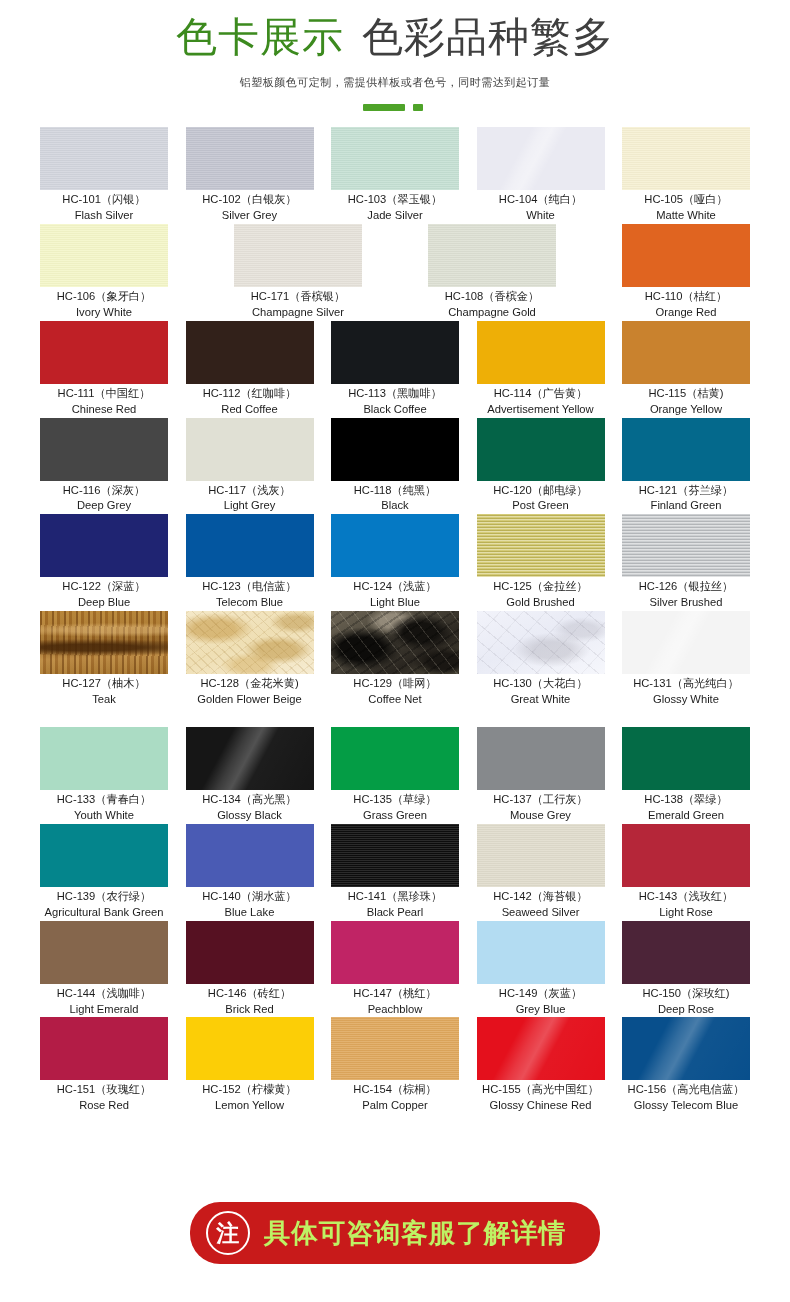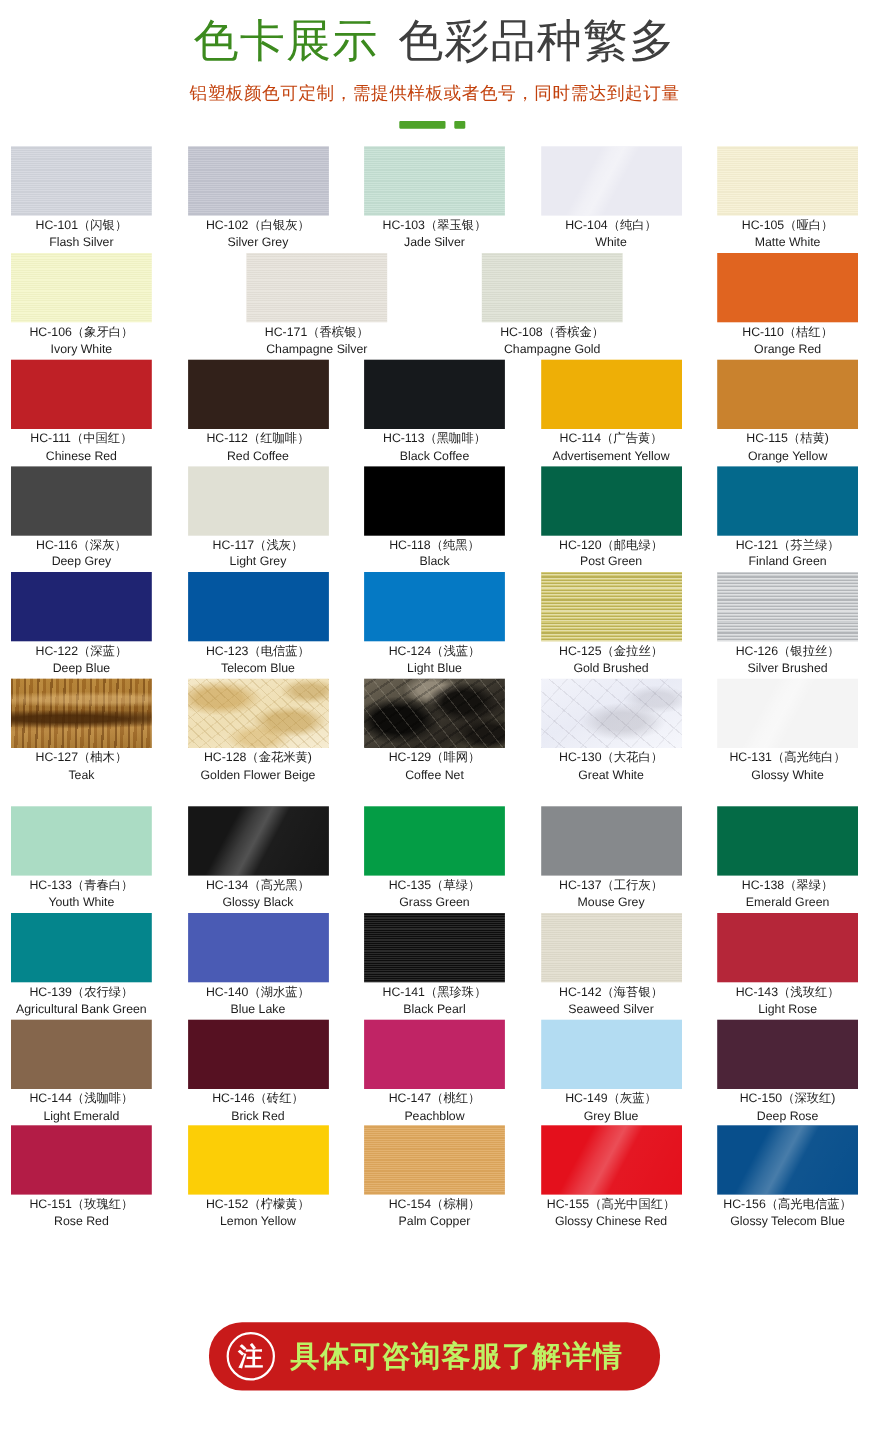--- a/index.html
+++ b/index.html
@@ -8,27 +8,27 @@
     font-family:"Liberation Sans","DejaVu Sans",sans-serif;
     overflow:hidden;position:relative;
   }
   
   .header{padding-top:14px;text-align:center;}
   .title{font-size:41px;font-weight:normal;letter-spacing:1px;line-height:1.15;
          white-space:nowrap;}
   .title .t-green{color:#3c8a1e;}
   .title .t-gap{display:inline-block;width:18px;}
   .title .t-dark{color:#3f3f3f;}
-  .subtitle{margin-top:14px;font-size:16px;color:#c2410c;letter-spacing:.5px;}
+  .subtitle{margin-top:14px;font-size:11px;color:#404040;letter-spacing:.5px;}
   .divider{margin:14px auto 0;width:64px;height:7px;position:relative;}
   .divider .bar{position:absolute;left:0;top:0;width:42px;height:7px;background:#4ea329;border-radius:1px;}
   .divider .dot{position:absolute;left:50px;top:0;width:10px;height:7px;background:#4ea329;border-radius:1px;}
 
   
-  .grid{margin-top:16px;padding:0 10px;}
+  .grid{margin-top:16px;padding:0 40px;}
   .row{display:flex;justify-content:space-between;}
   .row.block-gap{margin-top:19px;}
   .cell{width:128px;}
   .sw{
     width:128px;height:63px;position:relative;overflow:hidden;
     background-repeat:no-repeat;background-size:100% 100%;
   }
   .lbl{
     text-align:center;font-size:11.2px;color:#1c1c1c;line-height:1.42;
     padding-top:2px;white-space:nowrap;

